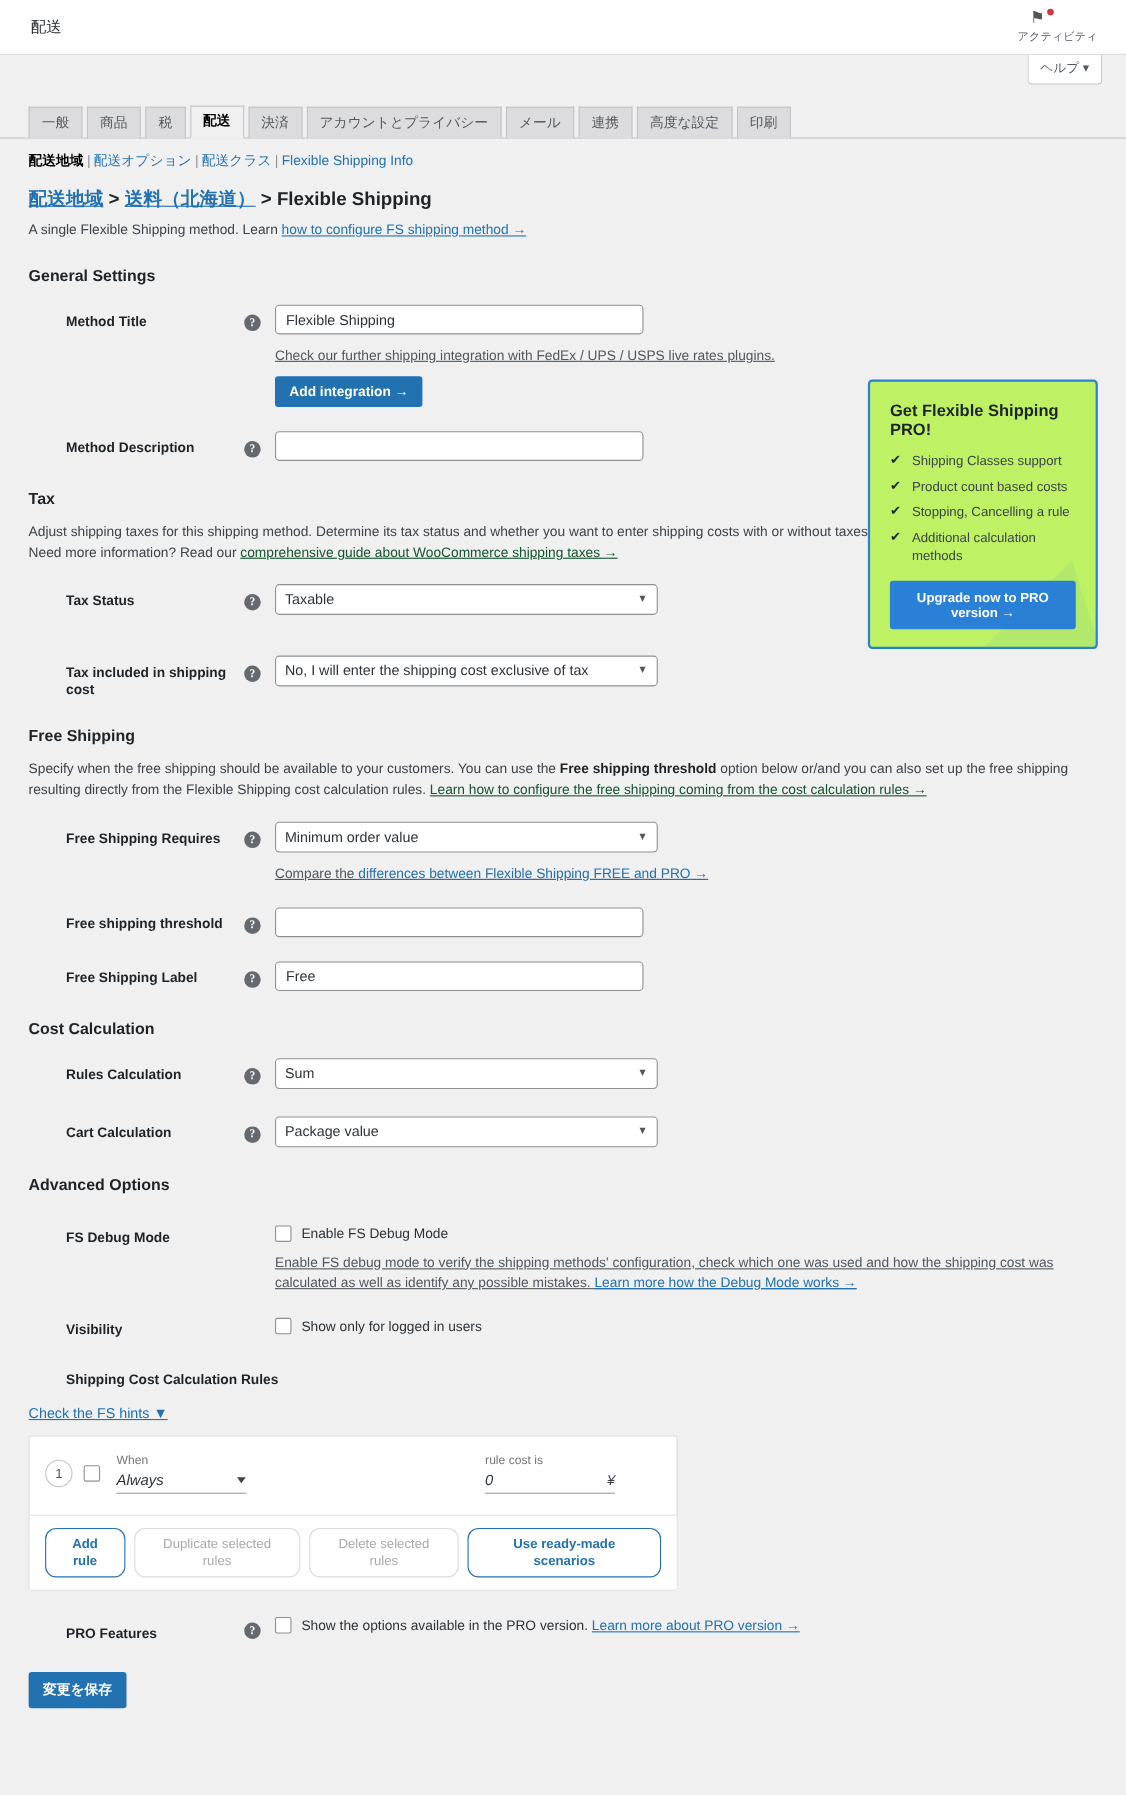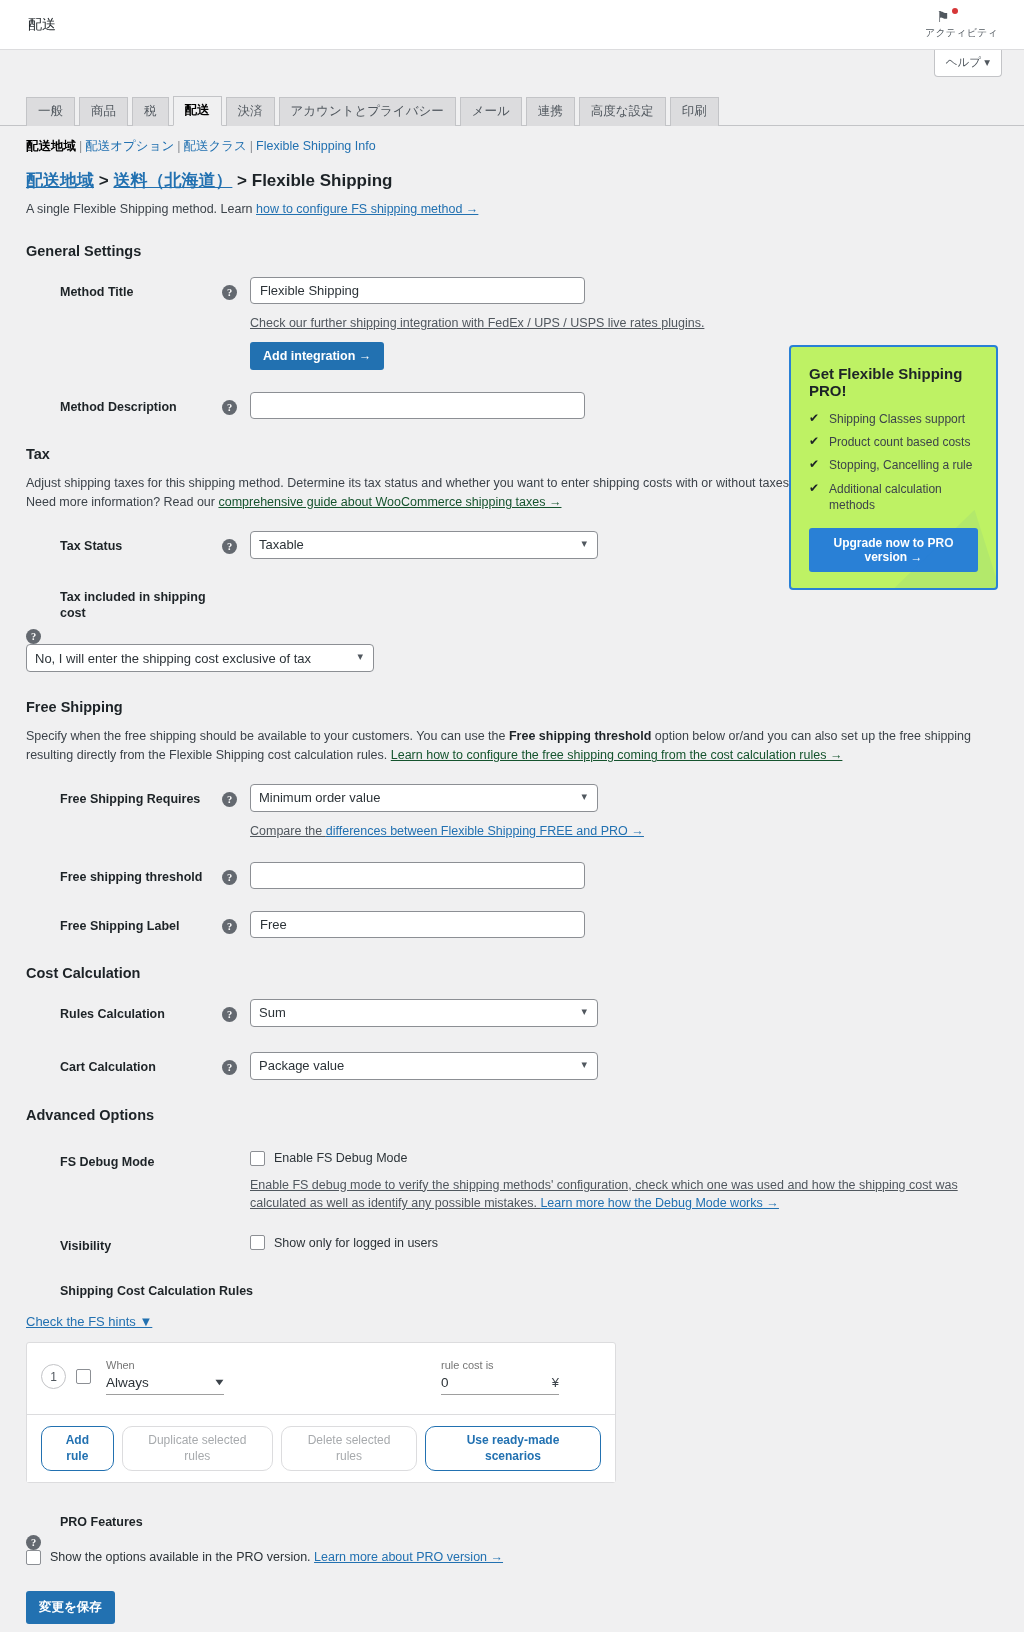--- a/index.html
+++ b/index.html
@@ -375,20 +375,21 @@
   }
   .underline-field {
     border-bottom: 1px solid #9e9e9e;
     width: 118px;
     display: flex;
     align-items: center;
     justify-content: space-between;
     padding-bottom: 4px;
     font-size: 13.5px;
     color: #2c3338;
+    font-style: italic;
   }
   .underline-field .caret {
     font-size: 9px;
     color: #3c434a;
     transform: scaleX(1.5);
   }
   .underline-field .yen { font-size: 13px; color: #3c434a; }
 
   .rt-actions {
     display: flex;
@@ -510,21 +511,21 @@
     <div class="lbl">Tax Status</div>
     <div class="hlp"><span class="qmark">?</span></div>
     <div class="fld">
       <span class="selwrap">
         <select class="sel"><option>Taxable</option><option>None</option></select>
         <span class="chev">▾</span>
       </span>
     </div>
   </div>
 
-  <div class="frow" style="margin-top:23px;flex-direction:column;">
+  <div class="frow" style="margin-top:37px;">
     <div class="lbl">Tax included in shipping cost</div>
     <div class="hlp"><span class="qmark">?</span></div>
     <div class="fld">
       <span class="selwrap">
         <select class="sel"><option>No, I will enter the shipping cost exclusive of tax</option><option>Yes, I will enter the shipping cost inclusive of tax</option></select>
         <span class="chev">▾</span>
       </span>
     </div>
   </div>
 
@@ -649,21 +650,21 @@
 
     <div class="rt-actions" id="rule-actions">
         <button class="rbtn primary">Add rule</button>
         <button class="rbtn disabled">Duplicate selected rules</button>
         <button class="rbtn disabled">Delete selected rules</button>
         <button class="rbtn primary">Use ready-made scenarios</button>
       </div>
   </div>
 
   
-  <div class="frow" style="margin-top:24px;flex-direction:column;">
+  <div class="frow" style="margin-top:24px;">
     <div class="lbl">PRO Features</div>
     <div class="hlp" style="padding-top:3px;"><span class="qmark">?</span></div>
     <div class="fld">
       <div class="cbrow" style="padding-top:0;">
         <span class="cbox"></span>
         <span class="cblabel">
           <span>Show the options available in the PRO version. </span><a href="#">Learn more about PRO version →</a>
         </span>
       </div>
     </div>

